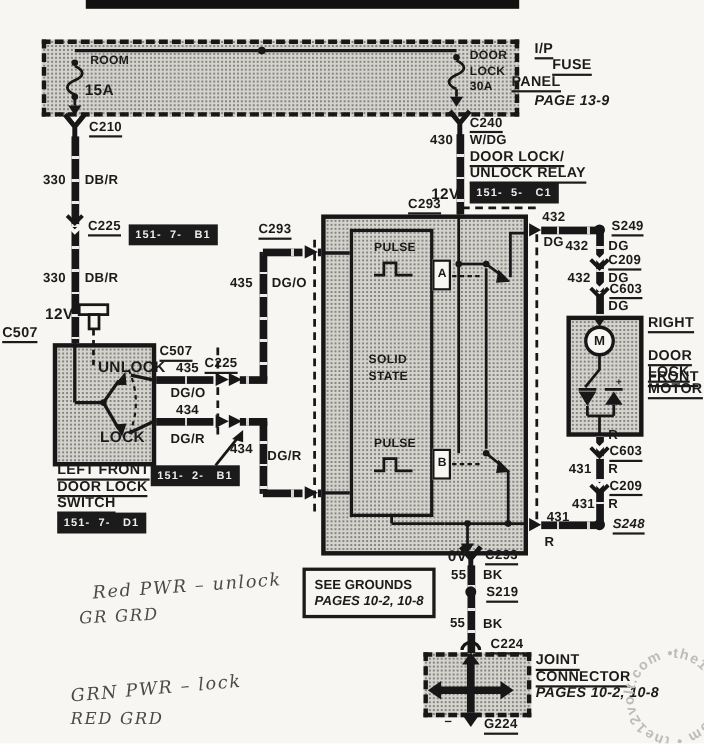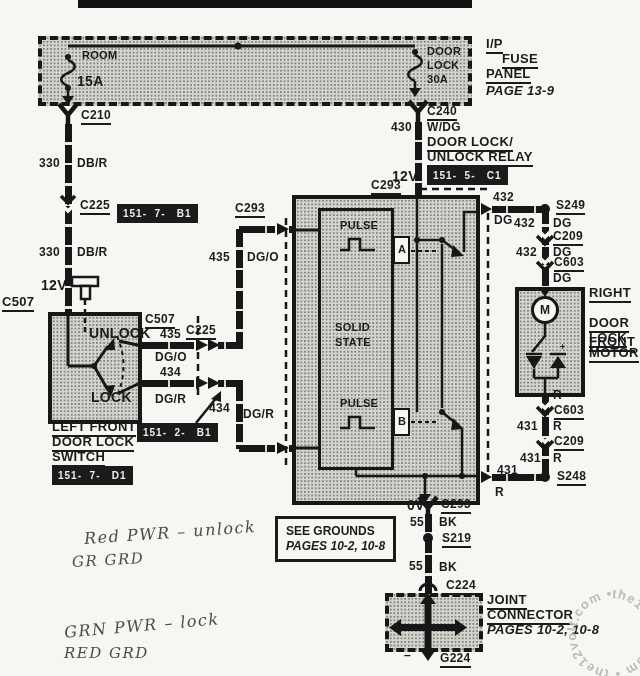--- a/index.html
+++ b/index.html
@@ -42,21 +42,21 @@
 
 
   <div class="dashbox hatch" style="left:38px;top:36px;width:434px;height:70px;"></div>
   <div class="lbl md" style="left:82px;top:50px;">ROOM</div>
   <div class="lbl sm" style="left:77px;top:74px;">15A</div>
   <div class="lbl md" style="left:427px;top:46px;">DOOR</div>
   <div class="lbl md" style="left:427px;top:60px;">LOCK</div>
   <div class="lbl md" style="left:427px;top:74px;">30A</div>
   <div class="lbl lg" style="left:486px;top:37px;"><span class="u">I/P</span></div>
   <div class="lbl lg" style="left:486px;top:52px;padding-left:16px;"><span class="u">FUSE</span></div>
-  <div class="lbl lg" style="left:486px;top:67px;"><span class="u">PANEL</span></div>
+  <div class="lbl lg" style="left:465px;top:67px;"><span class="u">PANEL</span></div>
   <div class="lbl lg it" style="left:486px;top:84px;">PAGE 13-9</div>
 
 
   <div class="lbl" style="left:81px;top:109px;"><span class="u">C210</span></div>
   <div class="lbl" style="left:39px;top:157px;">330</div>
   <div class="lbl" style="left:77px;top:157px;">DB/R</div>
   <div class="lbl" style="left:80px;top:199px;"><span class="u">C225</span></div>
   <div class="refbox" style="left:117px;top:204px;">151-  7-   B1</div>
   <div class="lbl" style="left:39px;top:246px;">330</div>
   <div class="lbl" style="left:77px;top:246px;">DB/R</div>
@@ -125,21 +125,21 @@
   <div class="lbl lg" style="left:589px;top:346px;"><span class="u">MOTOR</span></div>
 
   <div class="lbl" style="left:553px;top:389px;">R</div>
   <div class="lbl" style="left:554px;top:404px;"><span class="u">C603</span></div>
   <div class="lbl" style="left:517px;top:420px;">431</div>
   <div class="lbl" style="left:553px;top:420px;">R</div>
   <div class="lbl" style="left:554px;top:435px;"><span class="u">C209</span></div>
   <div class="lbl" style="left:520px;top:452px;">431</div>
   <div class="lbl" style="left:553px;top:452px;">R</div>
   <div class="lbl" style="left:497px;top:464px;">431</div>
-  <div class="lbl" style="left:557px;top:470px;"><span class="u">S248</span></div>
+  <div class="lbl" style="left:557px;top:470px;font-style:italic;"><span class="u">S248</span></div>
   <div class="lbl" style="left:495px;top:486px;">R</div>
 
   <div class="lbl sm" style="left:407px;top:498px;">0V</div>
   <div class="lbl" style="left:441px;top:498px;"><span class="u">C293</span></div>
   <div class="lbl" style="left:410px;top:516px;">55</div>
   <div class="lbl" style="left:439px;top:516px;">BK</div>
   <div class="lbl" style="left:442px;top:532px;"><span class="u">S219</span></div>
   <div class="lbl" style="left:409px;top:560px;">55</div>
   <div class="lbl" style="left:439px;top:561px;">BK</div>
   <div class="lbl" style="left:446px;top:579px;"><span class="u">C224</span></div>

